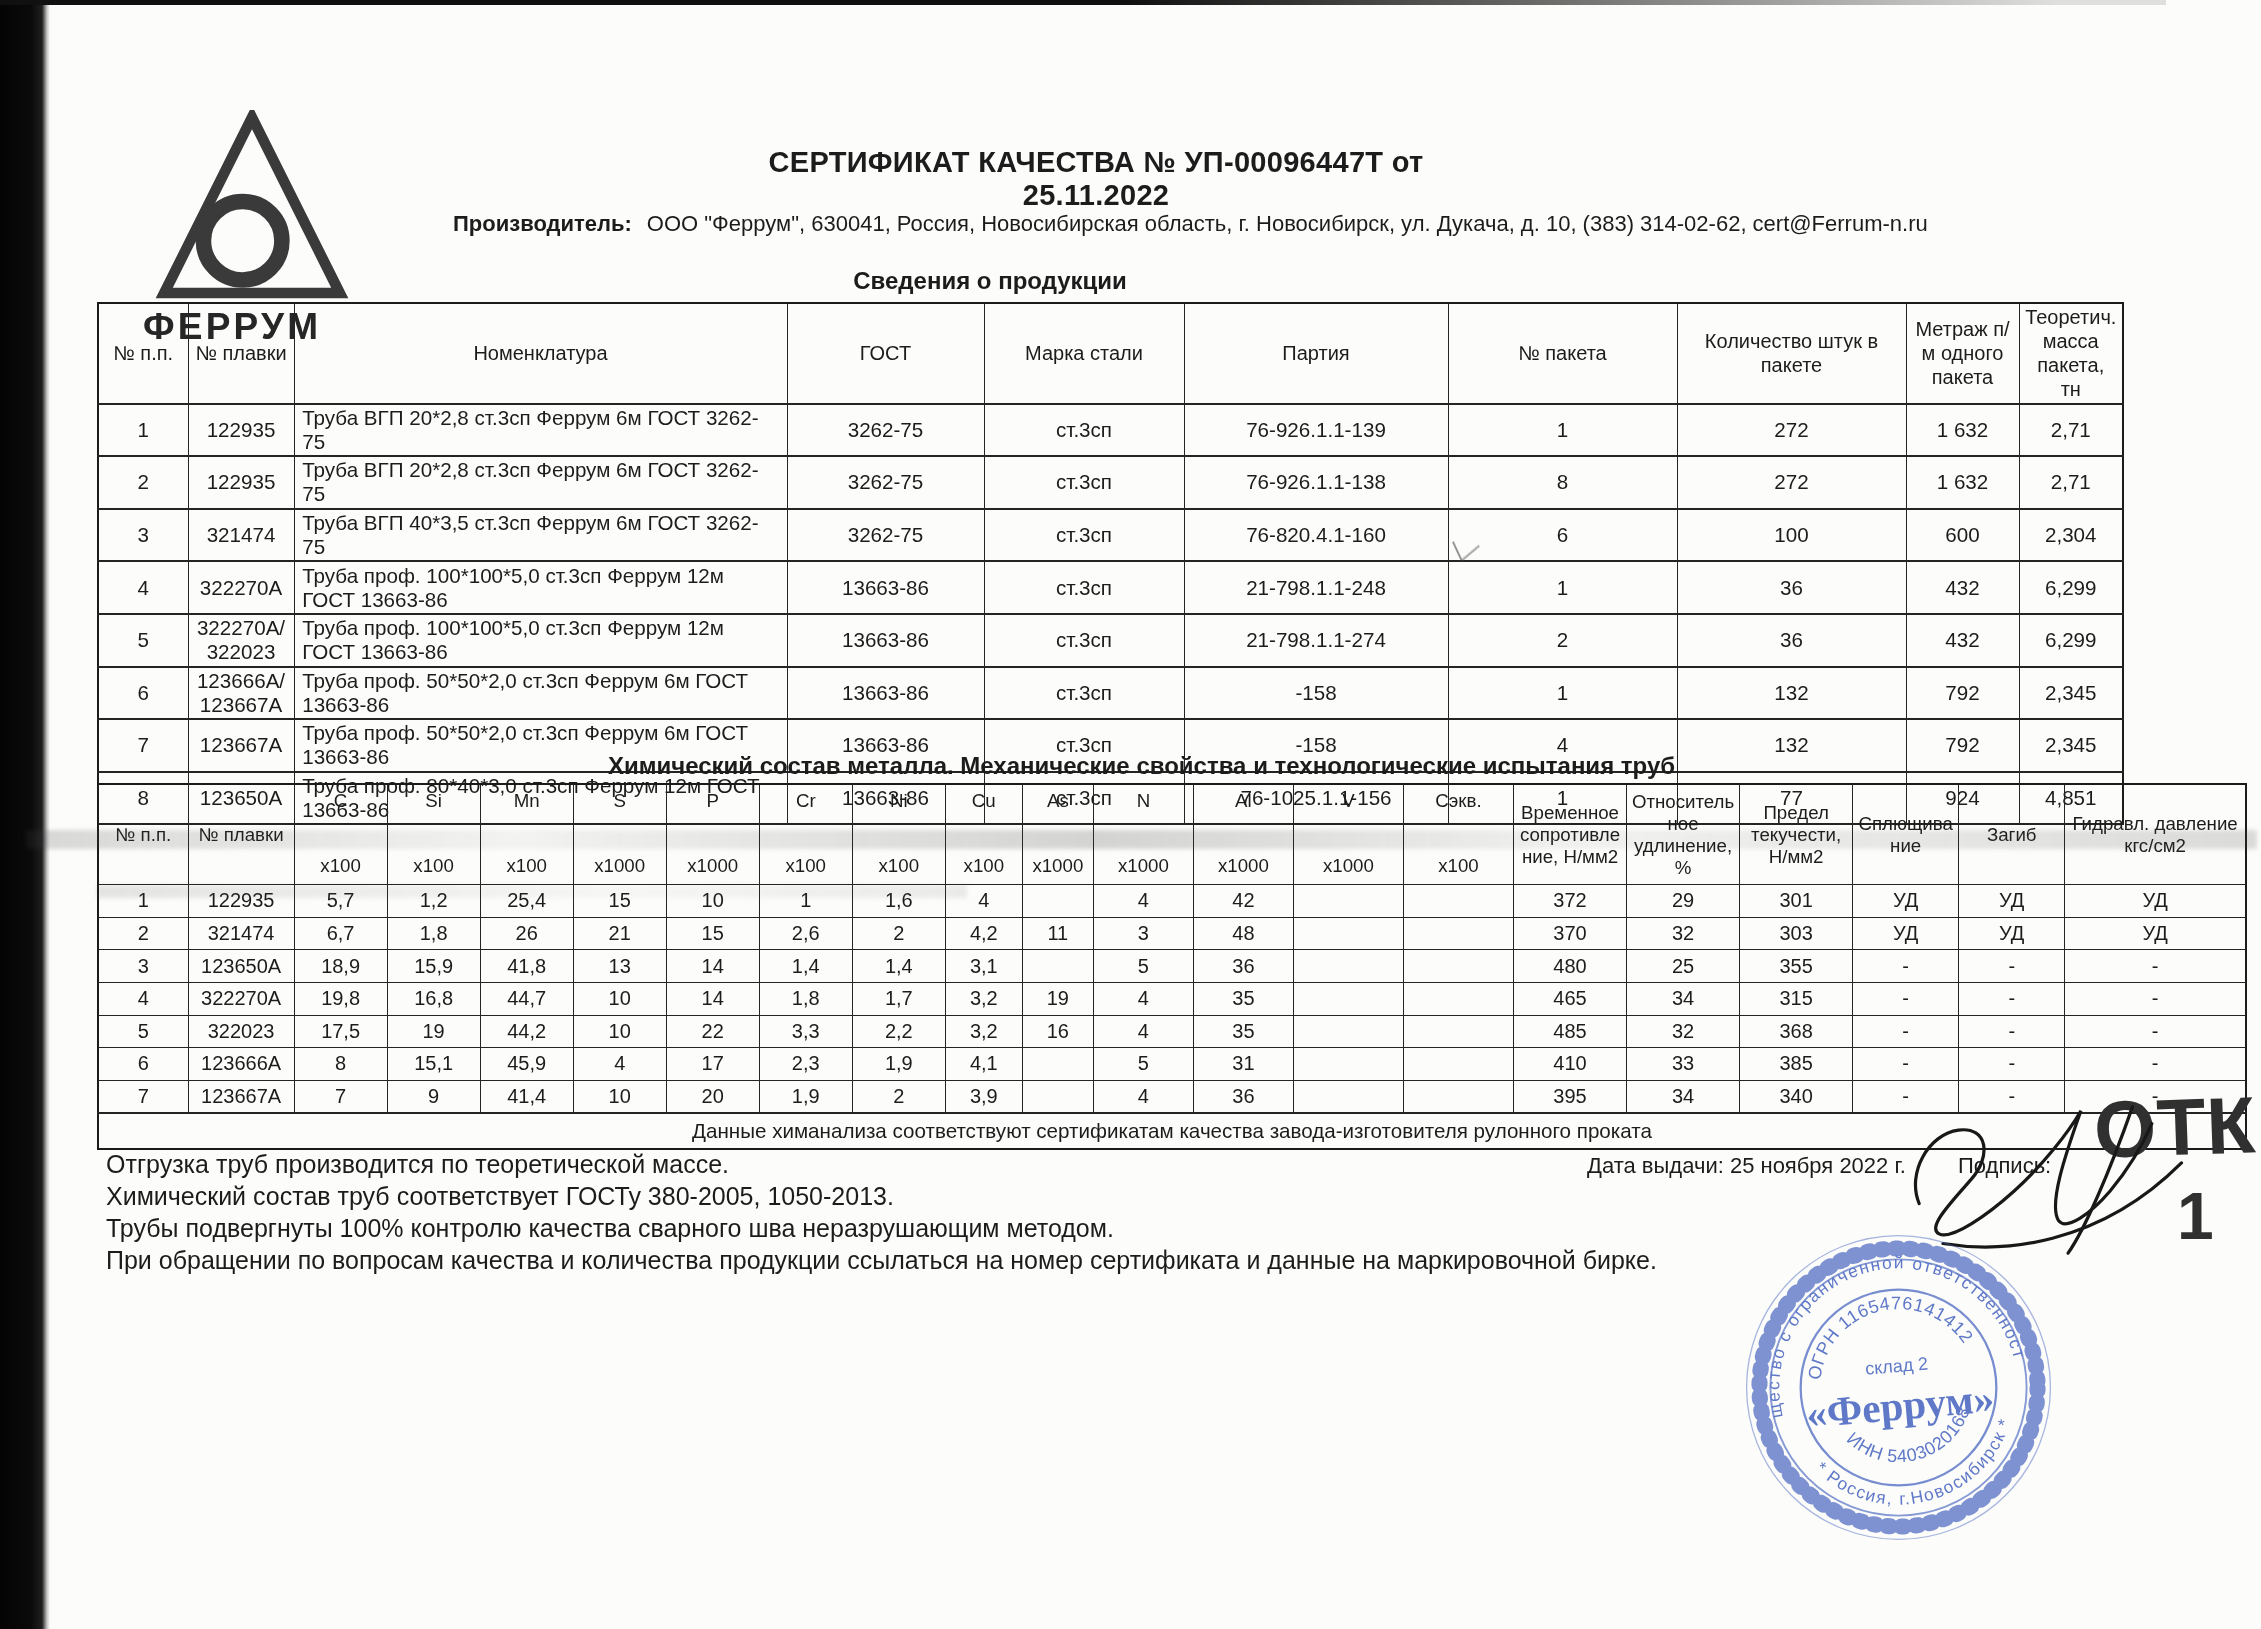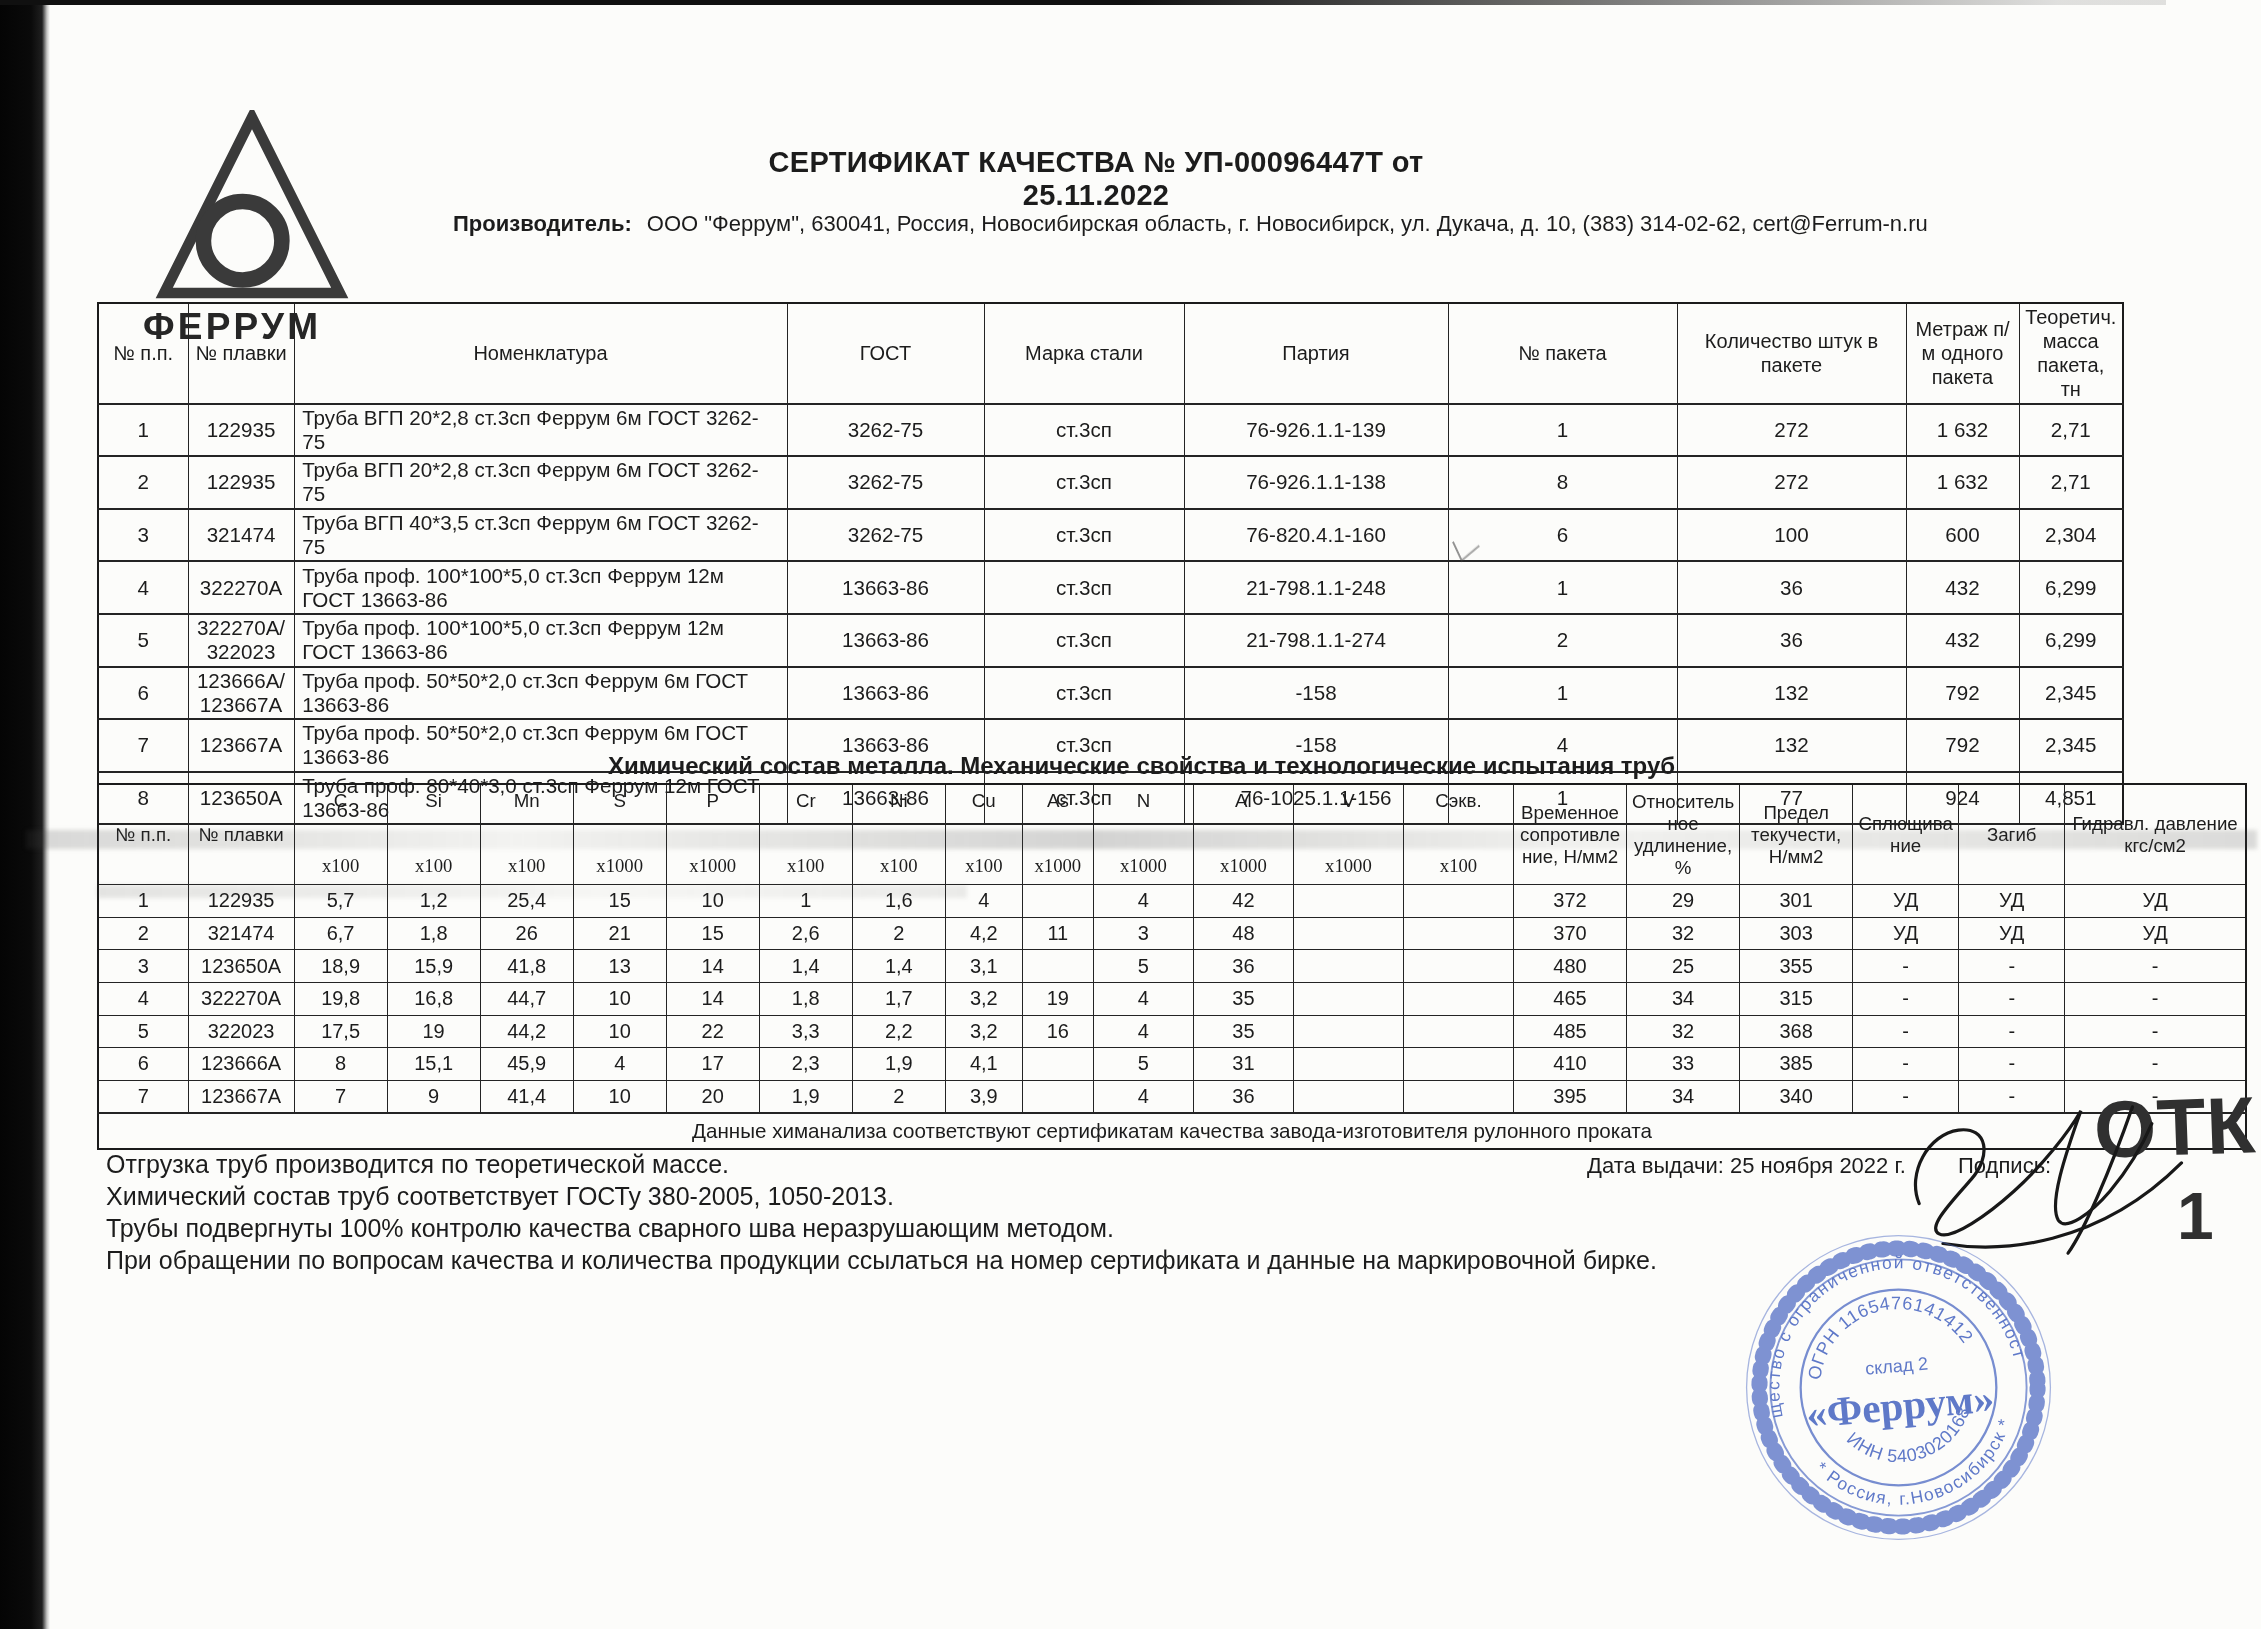--- a/index.html
+++ b/index.html
@@ -29,21 +29,21 @@
       vertical-align:middle;font-weight:normal;overflow:hidden;}
   #table1{left:97px;top:302px;width:2026px;font-size:20.6px;border:2.6px solid #1b1b1b;}
   #table1 th{height:72px;font-size:20px;line-height:24px;}
   #table1 td{height:26px;line-height:24px;border-top-width:2.6px;border-bottom-width:2.6px;}
   #table1 td.left{text-align:left;padding-left:7.7px;}
   #table2{left:97px;top:783px;width:2150px;font-size:20px;border:2.6px solid #1b1b1b;}
   #table2 th{height:94px;padding:2.6px 3.2px;font-size:18.7px;line-height:22px;overflow-wrap:anywhere;}
   #table2 td{height:29px;border-top-width:1.9px;}
   #table2 .thflex{display:flex;flex-direction:column;justify-content:space-between;height:89px;}
   #table2 .thflex.center{justify-content:center;}
-  #table2 .thflex .fac{padding-bottom:2.6px;font-family:Liberation Serif, serif;}
+  #table2 .thflex .fac{padding-bottom:2.6px;}
   #table2 td.footer-cell{height:31px;font-size:20.6px;border-top-width:2.6px;}
   
   .streak{position:absolute;pointer-events:none;}
   #streak1{left:26px;top:830px;width:2231px;height:19.3px;filter:blur(1.9px);
     background:linear-gradient(90deg,rgba(70,70,70,.20),rgba(70,70,70,.05) 22%,rgba(70,70,70,.22) 48%,rgba(70,70,70,.06) 70%,rgba(70,70,70,.18) 100%);}
   #streak2{left:97px;top:885px;width:870px;height:13px;filter:blur(1.9px);
     background:linear-gradient(90deg,rgba(80,80,80,.14),rgba(80,80,80,.03) 60%,rgba(80,80,80,.10));}
   #mark1{left:1454px;top:534px;width:22px;height:19.3px;border-left:2.6px solid rgba(60,60,60,.55);
     border-bottom:2.6px solid rgba(60,60,60,.45);transform:rotate(-40deg) skewX(-15deg);filter:blur(0.6px);}
   
@@ -75,20 +75,21 @@
       <circle cx="150" cy="210" r="63" fill="none" stroke="#3a3a3a" stroke-width="25"></circle>
     </svg>
     <div class="logo-name">ФЕРРУМ</div>
   </div>
 
   <div class="title">СЕРТИФИКАТ КАЧЕСТВА № УП-00096447Т от 25.11.2022</div>
   <div class="producer">
     <span class="lbl">Производитель:</span><span>ООО "Феррум", 630041, Россия, Новосибирская область, г. Новосибирск, ул. Дукача, д. 10, (383) 314-02-62, cert@Ferrum-n.ru</span>
   </div>
 
+  <div class="sec-heading" id="sec1h">Сведения о продукции</div>
   <table class="doc-table" id="table1">
       <colgroup>
         <col style="width: 90px;">
         <col style="width: 106px;">
         <col style="width: 493px;">
         <col style="width: 197px;">
         <col style="width: 200px;">
         <col style="width: 264px;">
         <col style="width: 229px;">
         <col style="width: 229px;">

